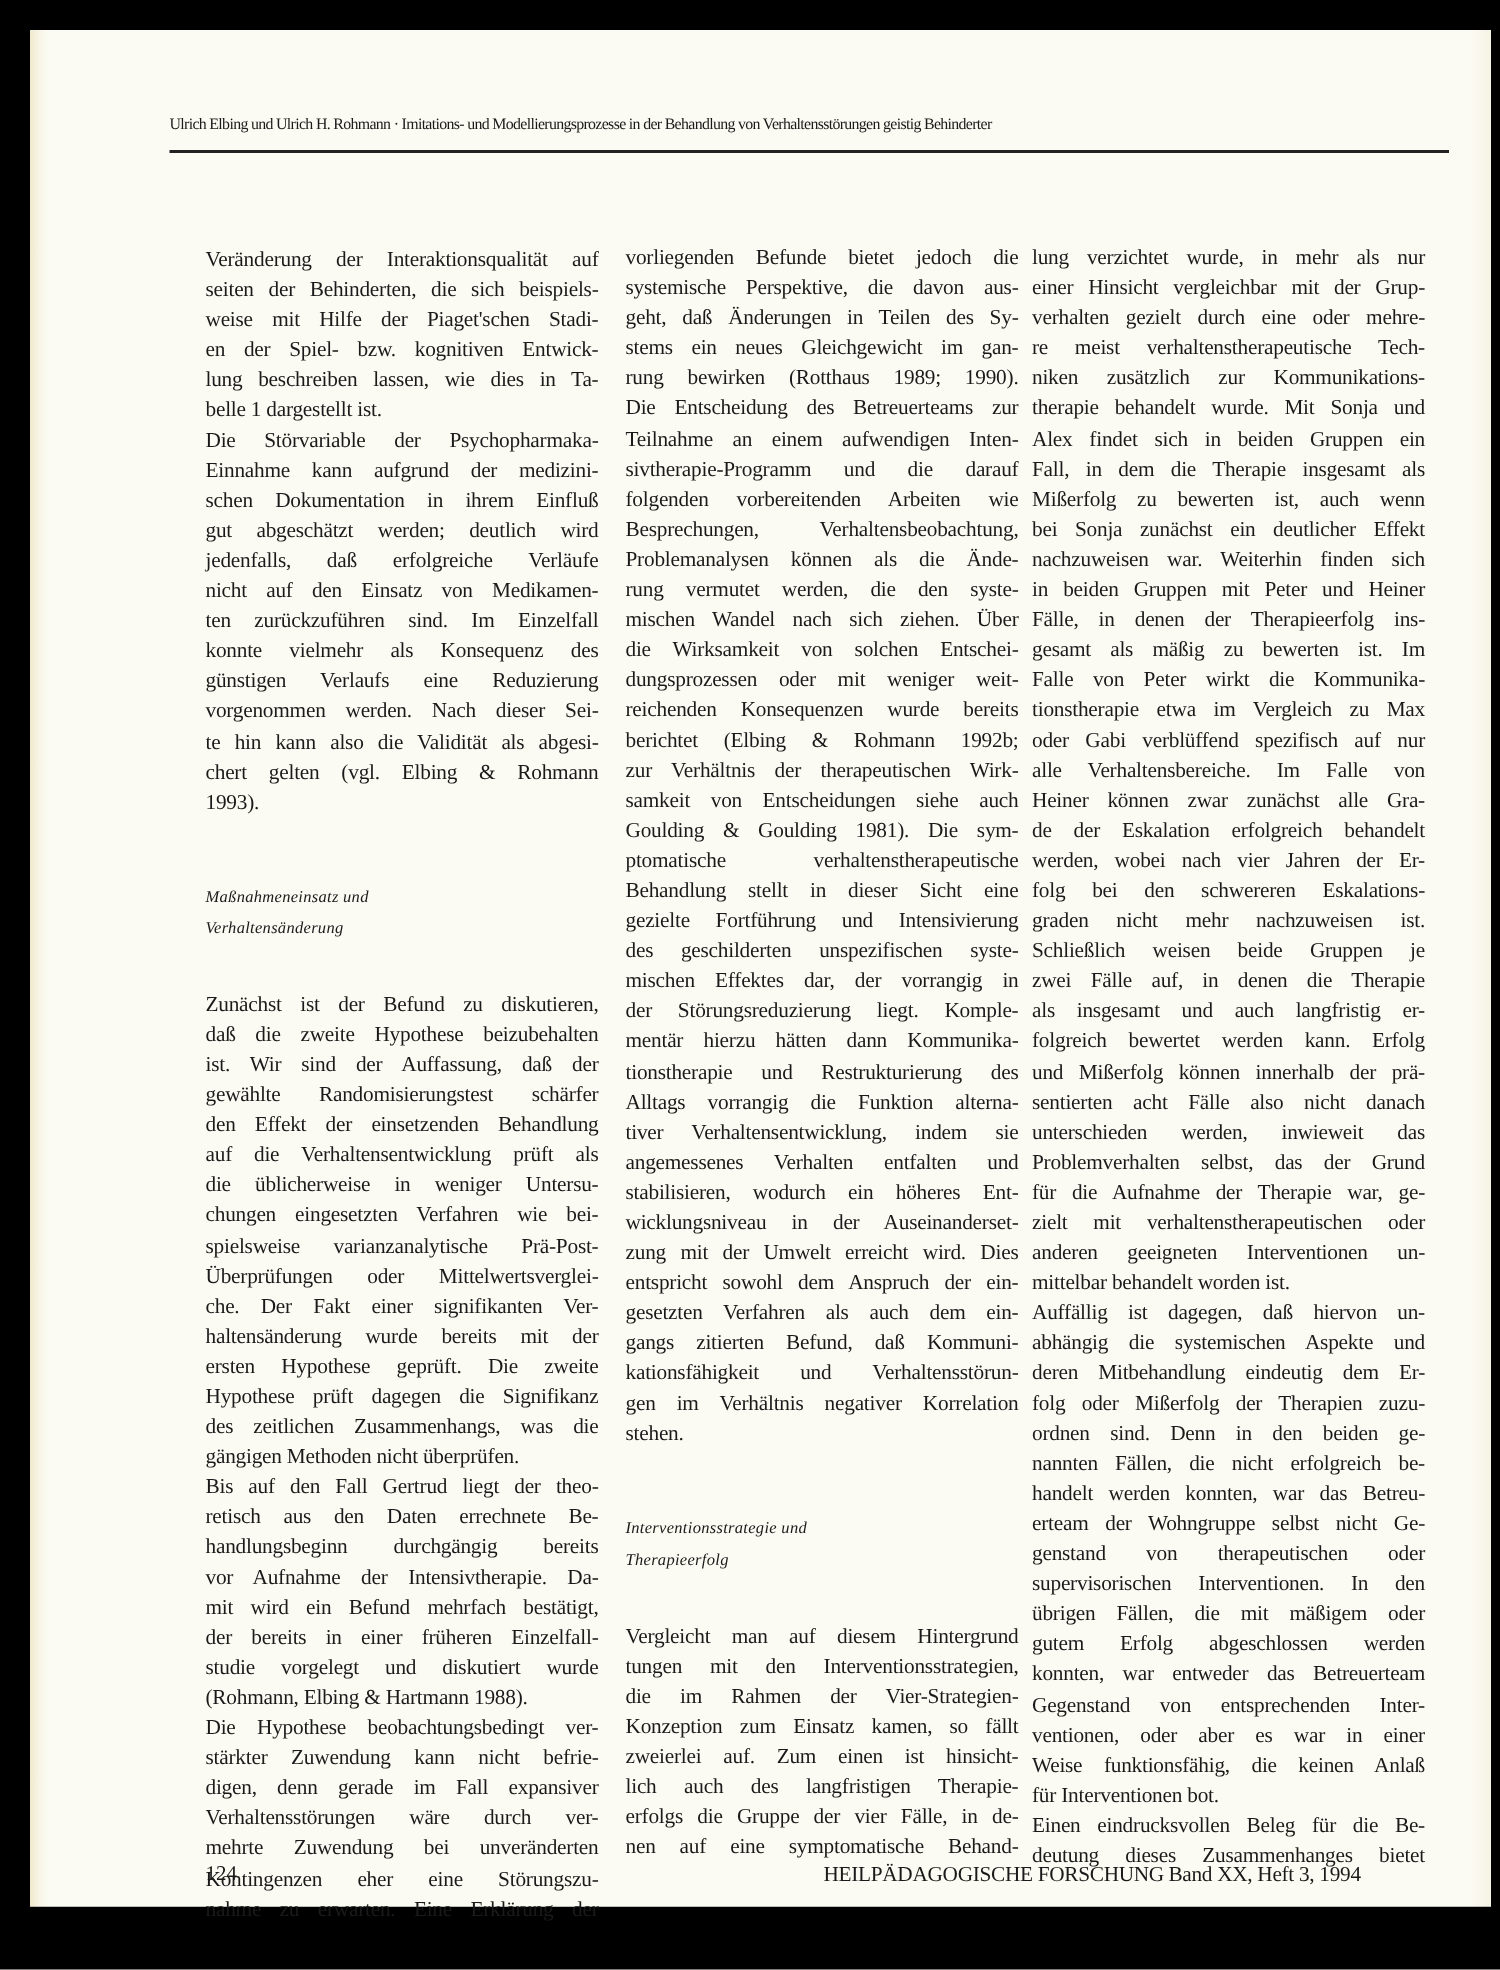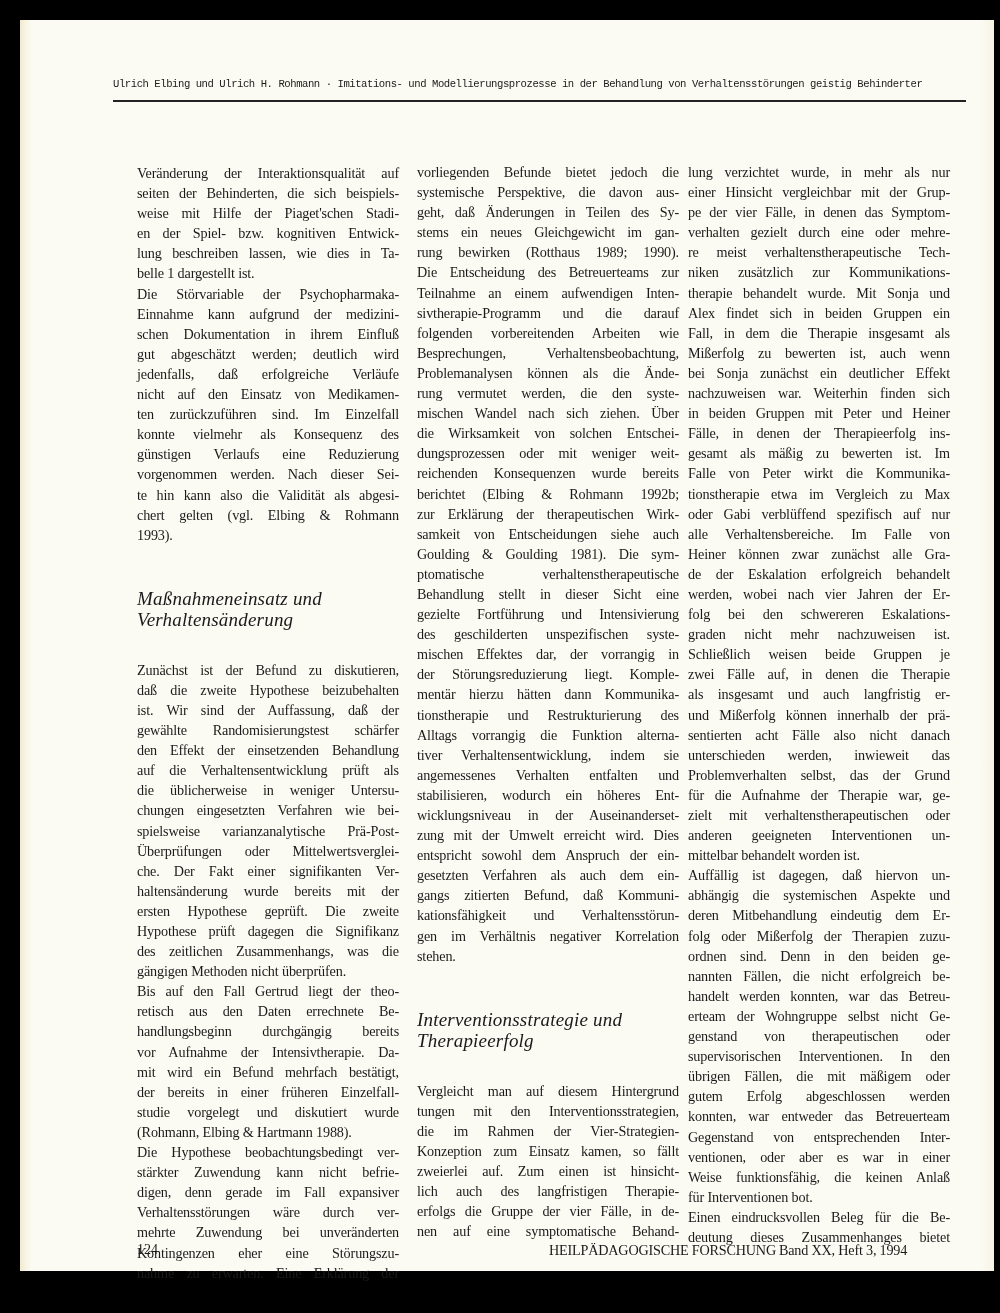--- a/index.html
+++ b/index.html
@@ -26,33 +26,33 @@
     position: absolute; top: 143px; width: 262px;
     font-size: 14.2px; line-height: 20.1px; text-align: justify;
     letter-spacing: -0.15px;
   }
   .col1 { left: 117px; }
   .col2 { left: 397px; top: 142px; }
   .col3 { left: 668px; top: 142px; }
   .line { display: block; text-align: justify; text-align-last: justify; height: 20.1px; white-space: nowrap; overflow: visible; }
   .line.last { text-align-last: left; }
   .heading {
-    font-style: italic; font-size: 19px; line-height: 21px; letter-spacing: 0.2px;
+    font-style: italic; font-size: 11px; line-height: 21px; letter-spacing: 0.2px;
   }
   .gap-before-heading { height: 43px; }
   .gap-after-heading { height: 30px; }
   .footer-left { position: absolute; left: 117px; top: 1222px; font-size: 14px; }
   .footer-right { position: absolute; left: 529px; top: 1222px; font-size: 14.2px; white-space: nowrap; letter-spacing: -0.2px; }
   .footer-right .vol { margin-left: 3px; }
 </style>
 </head>
 <body>
 
 <div class="page">
-  <div class="running-head" style="transform: scaleX(1); font-family: Liberation Mono, monospace;">Ulrich Elbing und Ulrich H. Rohmann · Imitations- und Modellierungsprozesse in der Behandlung von Verhaltensstörungen geistig Behinderter</div>
+  <div class="running-head" style="transform: scaleX(1);">Ulrich Elbing und Ulrich H. Rohmann · Imitations- und Modellierungsprozesse in der Behandlung von Verhaltensstörungen geistig Behinderter</div>
   <div class="head-rule"></div>
 
   <div class="col col1">
       <div class="para">
         <span class="line">Veränderung der Interaktionsqualität auf</span>
         <span class="line">seiten der Behinderten, die sich beispiels-</span>
         <span class="line">weise mit Hilfe der Piaget'schen Stadi-</span>
         <span class="line">en der Spiel- bzw. kognitiven Entwick-</span>
         <span class="line">lung beschreiben lassen, wie dies in Ta-</span>
         <span class="line last">belle 1 dargestellt ist.</span>
@@ -130,21 +130,21 @@
         <span class="line">sivtherapie-Programm und die darauf</span>
         <span class="line">folgenden vorbereitenden Arbeiten wie</span>
         <span class="line">Besprechungen, Verhaltensbeobachtung,</span>
         <span class="line">Problemanalysen können als die Ände-</span>
         <span class="line">rung vermutet werden, die den syste-</span>
         <span class="line">mischen Wandel nach sich ziehen. Über</span>
         <span class="line">die Wirksamkeit von solchen Entschei-</span>
         <span class="line">dungsprozessen oder mit weniger weit-</span>
         <span class="line">reichenden Konsequenzen wurde bereits</span>
         <span class="line">berichtet (Elbing &amp; Rohmann 1992b;</span>
-        <span class="line">zur Erklärung der therapeutischen Wirk-</span>
+        <span class="line">zur Verhältnis der therapeutischen Wirk-</span>
         <span class="line">samkeit von Entscheidungen siehe auch</span>
         <span class="line">Goulding &amp; Goulding 1981). Die sym-</span>
         <span class="line">ptomatische verhaltenstherapeutische</span>
         <span class="line">Behandlung stellt in dieser Sicht eine</span>
         <span class="line">gezielte Fortführung und Intensivierung</span>
         <span class="line">des geschilderten unspezifischen syste-</span>
         <span class="line">mischen Effektes dar, der vorrangig in</span>
         <span class="line">der Störungsreduzierung liegt. Komple-</span>
         <span class="line">mentär hierzu hätten dann Kommunika-</span>
         <span class="line">tionstherapie und Restrukturierung des</span>
@@ -175,21 +175,20 @@
         <span class="line">zweierlei auf. Zum einen ist hinsicht-</span>
         <span class="line">lich auch des langfristigen Therapie-</span>
         <span class="line">erfolgs die Gruppe der vier Fälle, in de-</span>
         <span class="line">nen auf eine symptomatische Behand-</span>
       </div>
     </div>
   <div class="col col3">
       <div class="para">
         <span class="line">lung verzichtet wurde, in mehr als nur</span>
         <span class="line">einer Hinsicht vergleichbar mit der Grup-</span>
-        <span class="line">pe der vier Fälle, in denen das Symptom-</span>
         <span class="line">verhalten gezielt durch eine oder mehre-</span>
         <span class="line">re meist verhaltenstherapeutische Tech-</span>
         <span class="line">niken zusätzlich zur Kommunikations-</span>
         <span class="line">therapie behandelt wurde. Mit Sonja und</span>
         <span class="line">Alex findet sich in beiden Gruppen ein</span>
         <span class="line">Fall, in dem die Therapie insgesamt als</span>
         <span class="line">Mißerfolg zu bewerten ist, auch wenn</span>
         <span class="line">bei Sonja zunächst ein deutlicher Effekt</span>
         <span class="line">nachzuweisen war. Weiterhin finden sich</span>
         <span class="line">in beiden Gruppen mit Peter und Heiner</span>
@@ -200,20 +199,21 @@
         <span class="line">oder Gabi verblüffend spezifisch auf nur</span>
         <span class="line">alle Verhaltensbereiche. Im Falle von</span>
         <span class="line">Heiner können zwar zunächst alle Gra-</span>
         <span class="line">de der Eskalation erfolgreich behandelt</span>
         <span class="line">werden, wobei nach vier Jahren der Er-</span>
         <span class="line">folg bei den schwereren Eskalations-</span>
         <span class="line">graden nicht mehr nachzuweisen ist.</span>
         <span class="line">Schließlich weisen beide Gruppen je</span>
         <span class="line">zwei Fälle auf, in denen die Therapie</span>
         <span class="line">als insgesamt und auch langfristig er-</span>
+        <span class="line">folgreich bewertet werden kann. Erfolg</span>
         <span class="line">und Mißerfolg können innerhalb der prä-</span>
         <span class="line">sentierten acht Fälle also nicht danach</span>
         <span class="line">unterschieden werden, inwieweit das</span>
         <span class="line">Problemverhalten selbst, das der Grund</span>
         <span class="line">für die Aufnahme der Therapie war, ge-</span>
         <span class="line">zielt mit verhaltenstherapeutischen oder</span>
         <span class="line">anderen geeigneten Interventionen un-</span>
         <span class="line last">mittelbar behandelt worden ist.</span>
       </div>
       <div class="para">

